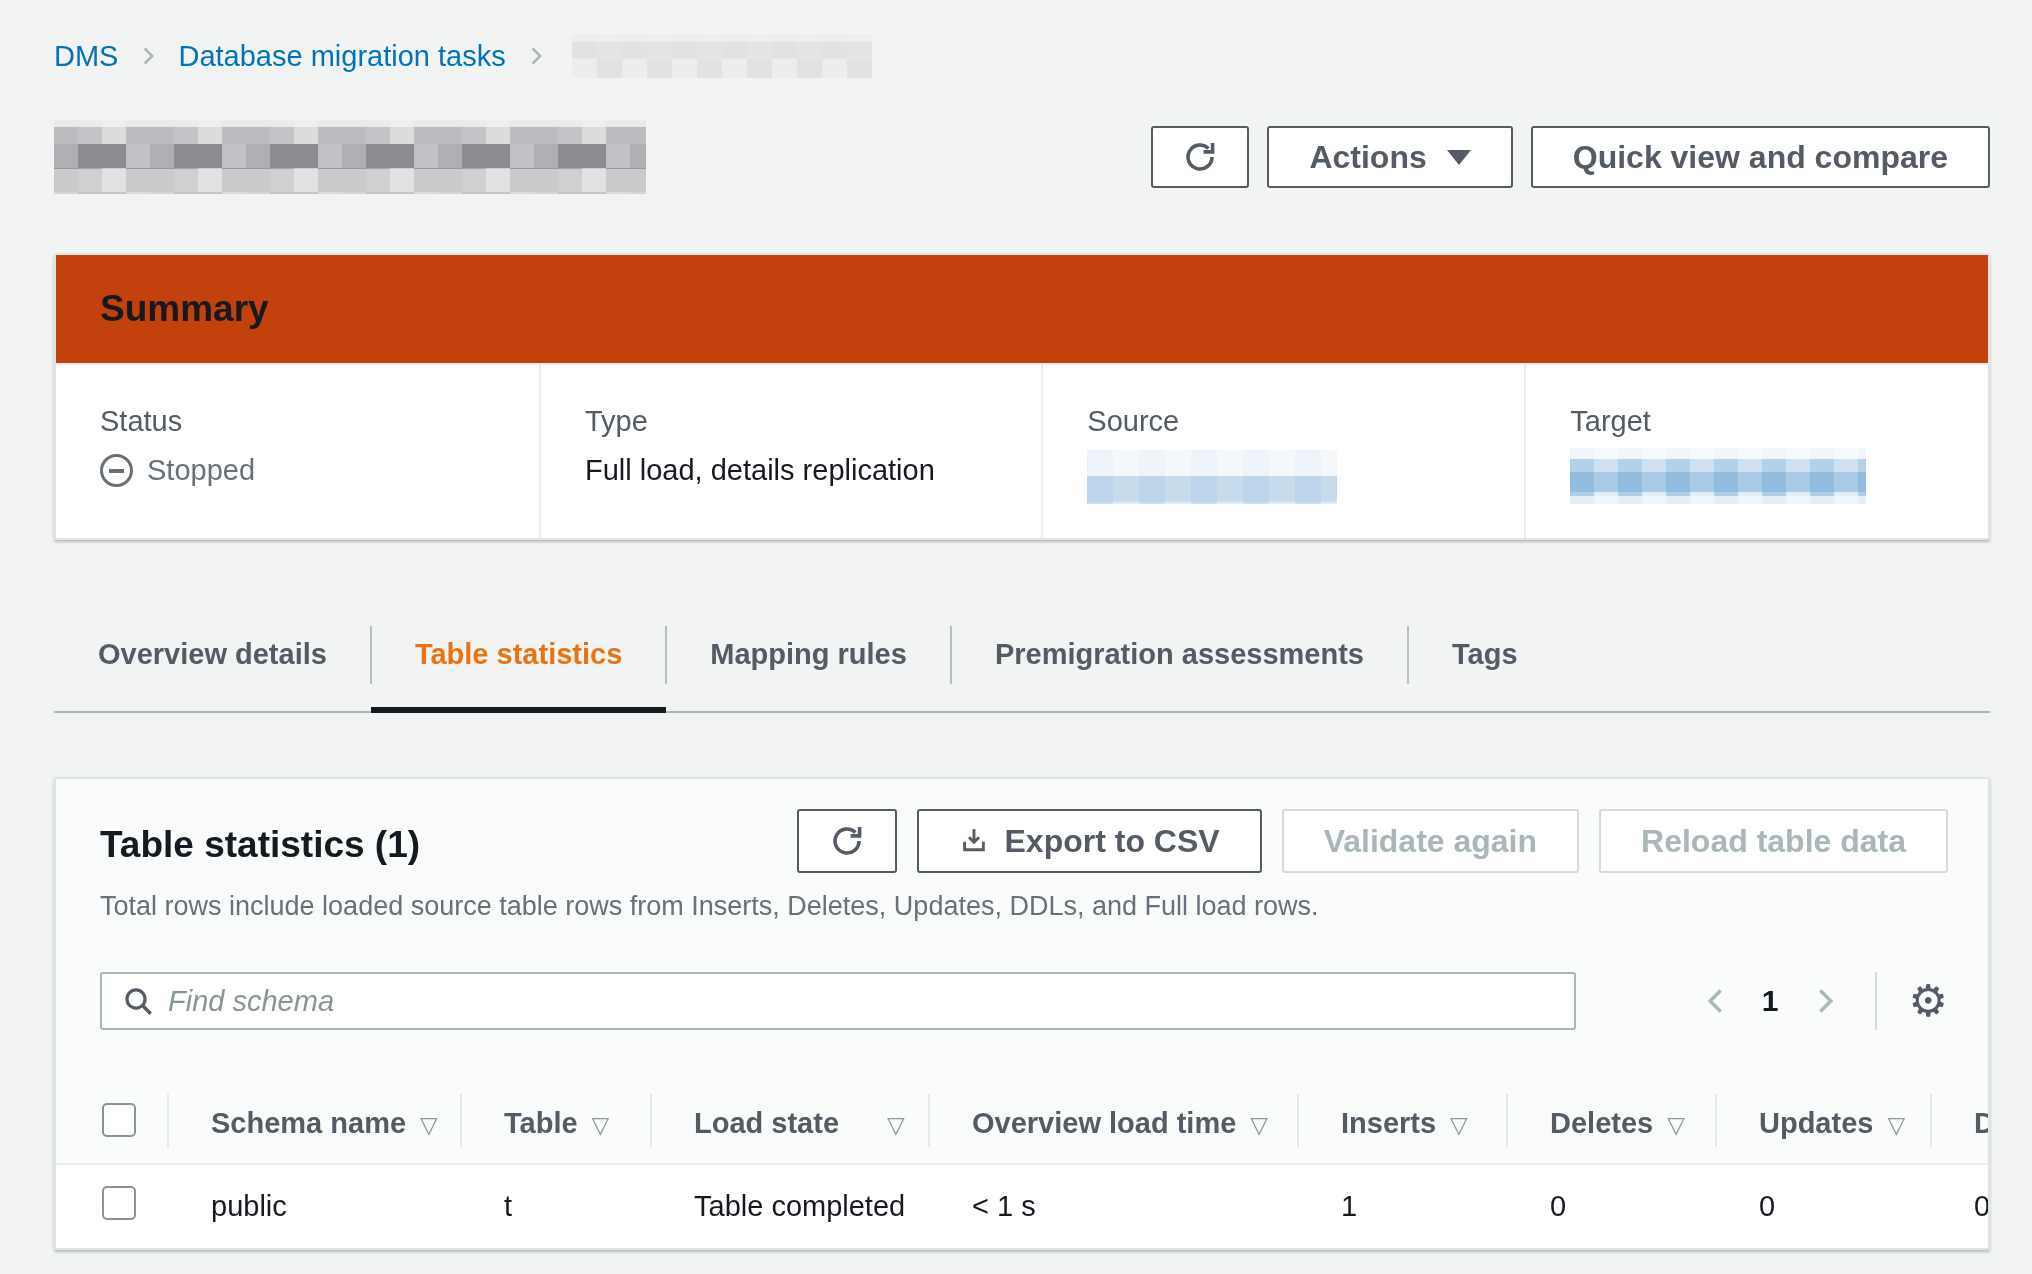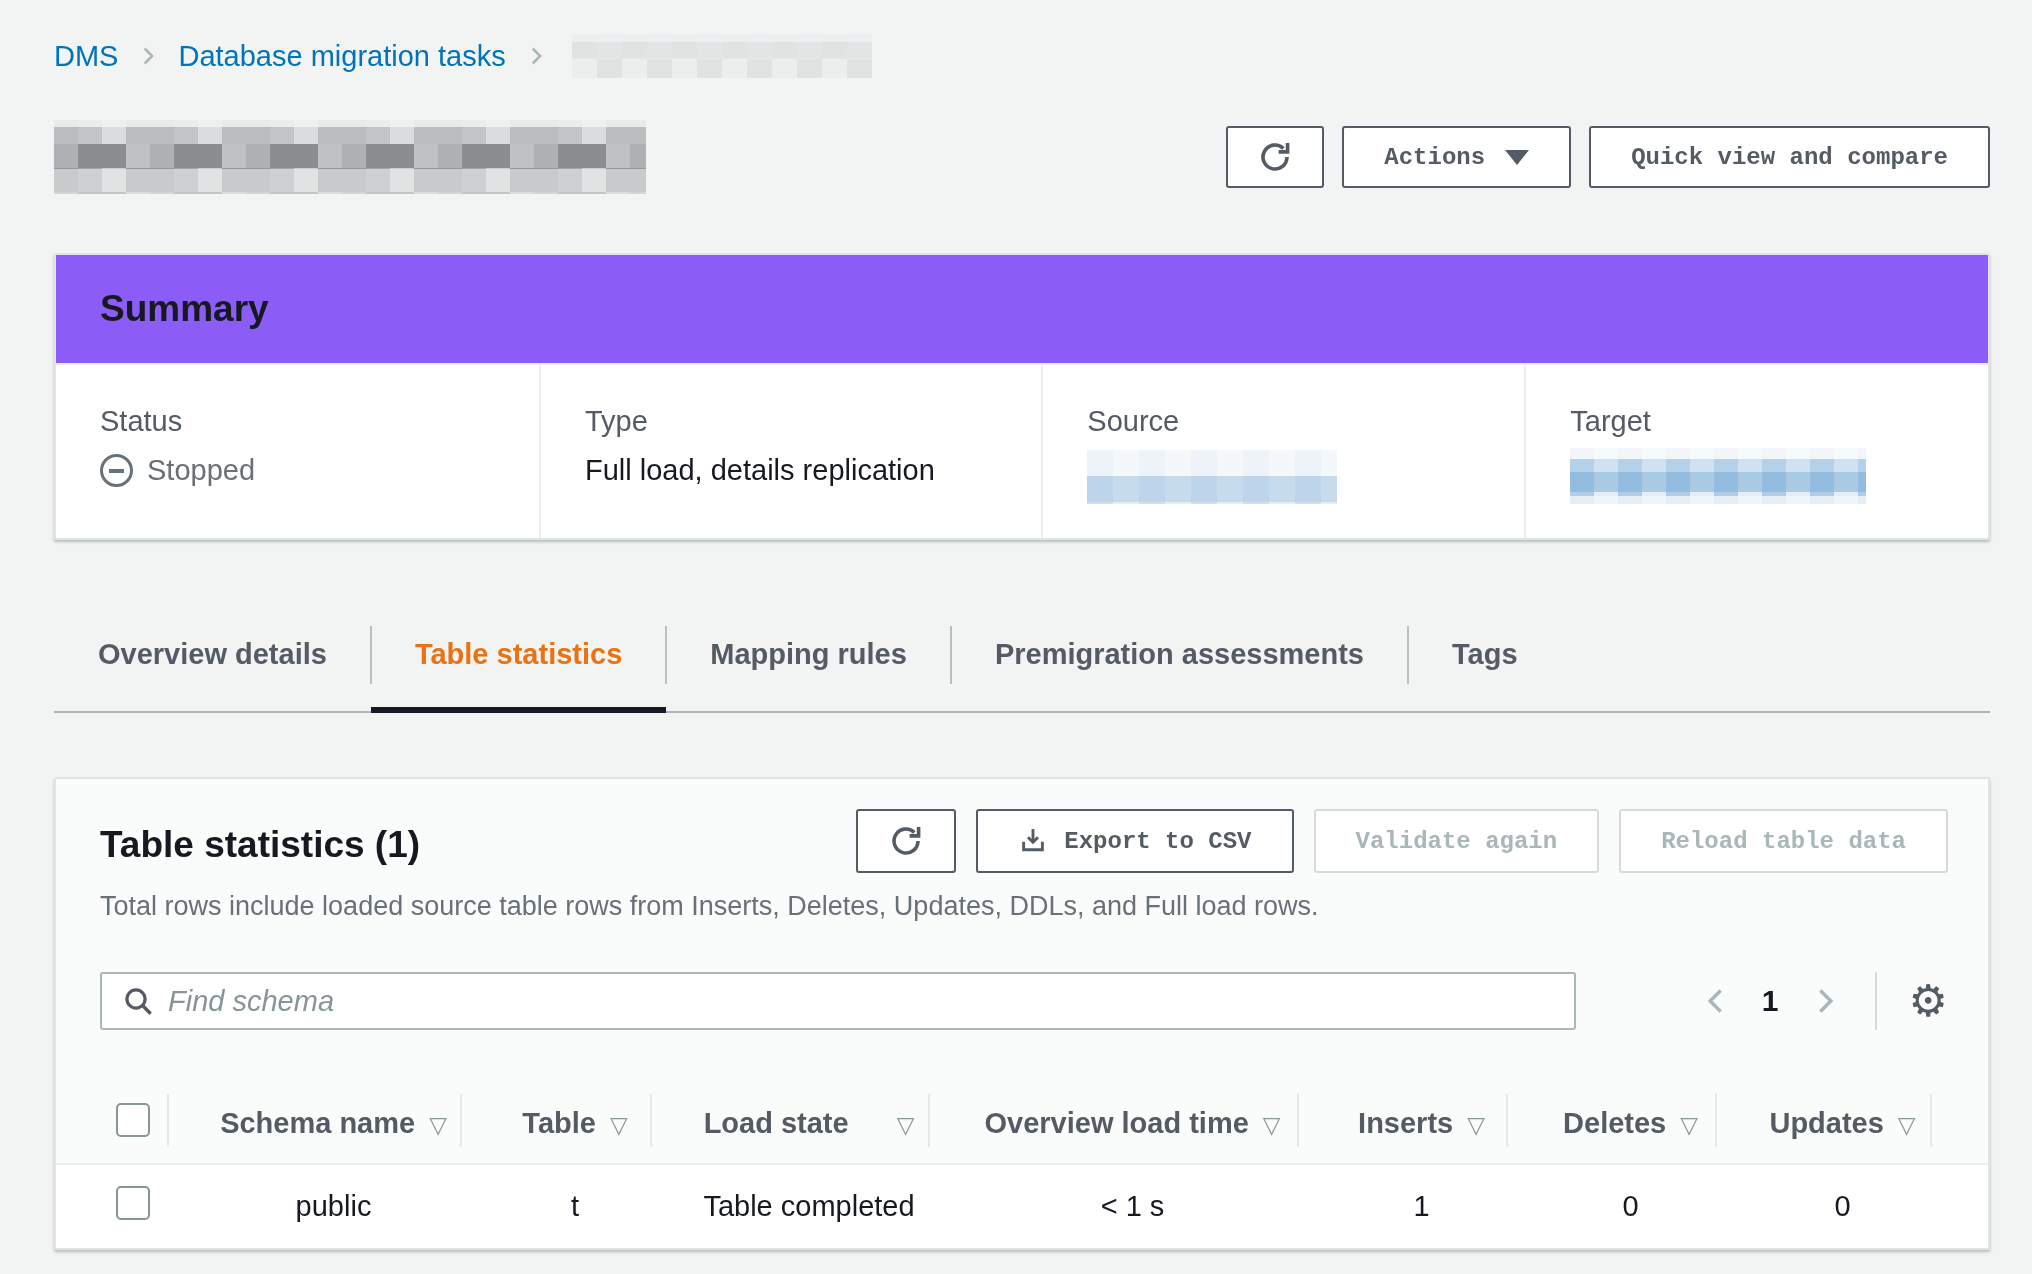--- a/index.html
+++ b/index.html
@@ -37,41 +37,41 @@
     background-size: 100% 100%, 96px 48px, 48px 48px;
     background-position: 0 0, 24px 0, 0 0;
   }
   .title-actions { margin-left: auto; display: flex; align-items: center; gap: 18px; }
 
   
   .btn {
     display: inline-flex; align-items: center; justify-content: center; gap: 16px;
     height: 62px; padding: 0 40px;
     background: #fff; border: 2px solid #545b64; border-radius: 3px;
-    font-family: Liberation Mono, monospace;
-    font-size: 24px; font-weight: bold; color: #545b64;
+    font-family: Liberation Sans, sans-serif;
+    font-size: 32px; font-weight: bold; color: #545b64;
     cursor: pointer; white-space: nowrap;
   }
   .btn-icon { width: 98px; padding: 0; }
   .btn-icon svg { width: 36px; height: 36px; }
   .btn svg.inline-ic { width: 30px; height: 30px; }
   .btn.disabled { border-color: #d5dbdb; color: #aab7b8; cursor: default; }
   .caret-down {
     width: 0; height: 0; margin-left: 4px;
     border-left: 12px solid transparent; border-right: 12px solid transparent;
     border-top: 15px solid #545b64;
   }
 
   
   .card {
     background: #fff; border: 2px solid #e0e4e4; border-radius: 2px;
     box-shadow: 0 2px 3px rgba(0,28,36,0.25);
   }
   .summary-card { margin-top: 61px; }
-  .card-header { background: #8b5cf6; padding: 33px 44px; border-bottom: 2px solid #eaeded; }
+  .card-header { background: #c2410c; padding: 33px 44px; border-bottom: 2px solid #eaeded; }
   .card-header h2 { font-size: 37px; font-weight: bold; color: #16191f; }
 
   .summary-grid { display: flex; background: #fff; }
   .sum-col { padding: 40px 44px 30px 44px; }
   .sum-col + .sum-col { border-left: 2px solid #eaeded; }
   .sum-col.c0 { width: 25%; } .sum-col.c1 { width: 26%; }
   .sum-col.c2 { width: 25%; } .sum-col.c3 { width: 24%; }
   .sum-label { font-size: 29px; color: #545b64; }
   .sum-value { margin-top: 16px; font-size: 29px; color: #16191f; display: flex; align-items: center; }
   .sum-value.stopped { color: #687078; gap: 14px; }
@@ -132,21 +132,21 @@
   }
   .search-box input::placeholder { color: #879596; font-style: italic; }
   .pager { margin-left: auto; display: flex; align-items: center; }
   .pg-chev { width: 28px; height: 34px; color: #aab7b8; cursor: pointer; }
   .pg-num { font-size: 30px; font-weight: bold; color: #16191f; margin: 0 30px; }
   .pg-chev.prev { margin-right: 2px; } .pg-chev.next { margin-left: 2px; }
   .pg-divider { width: 2px; height: 58px; background: #d5dbdb; margin: 0 32px 0 36px; }
   .gear { font-family: "DejaVu Sans", sans-serif; font-size: 44px; color: #545b64; cursor: pointer; line-height: 1; }
 
   table.stats { border-collapse: collapse; table-layout: fixed; width: 2074px; margin-top: 54px; }
-  table.stats th, table.stats td { text-align: center; padding: 0 4px 0 44px; vertical-align: middle; }
+  table.stats th, table.stats td { text-align: left; padding: 0 4px 0 44px; vertical-align: middle; }
   table.stats th { height: 80px; font-size: 29px; font-weight: bold; color: #545b64; position: relative; }
   table.stats th.c-check, table.stats td.c-check { padding-left: 46px; }
   table.stats th:not(.c-check)::before {
     content: ""; position: absolute; left: 0; top: 10px; bottom: 16px; width: 2px; background: #e4e8e8;
   }
   table.stats td { height: 84px; font-size: 29px; color: #16191f; background: #fff; border-top: 2px solid #eaeded; }
   .sort { font-family: "DejaVu Sans", sans-serif; font-size: 23px; color: #8a9899; margin-left: 14px; font-weight: normal; }
   .sort.wide { margin-left: 48px; }
   .cb {
     display: inline-block; width: 34px; height: 34px; background: #fff;

